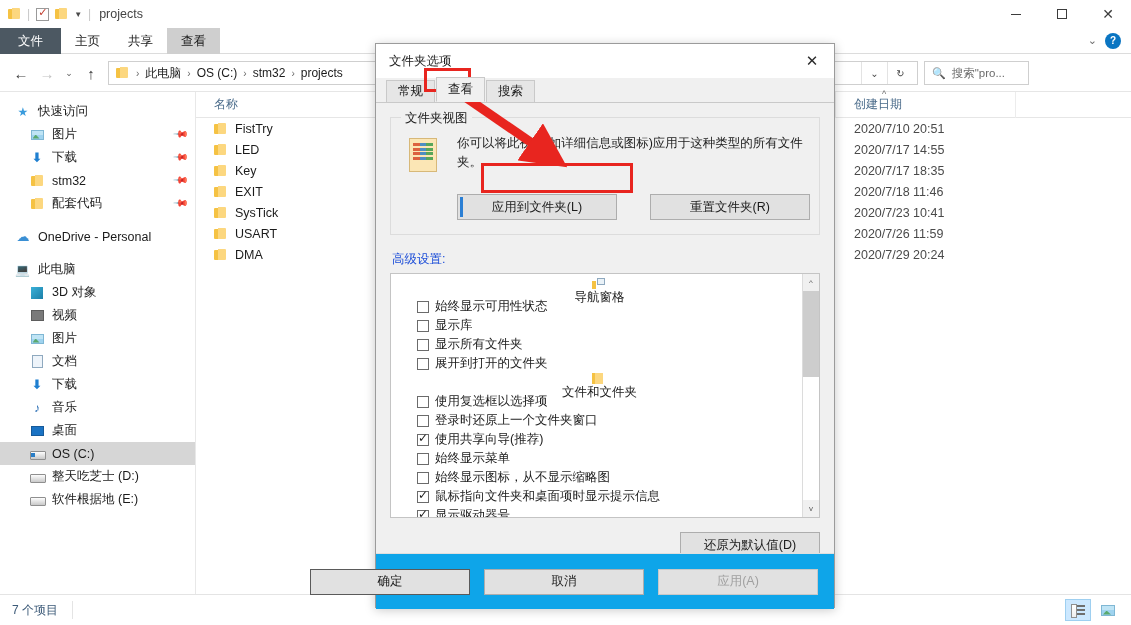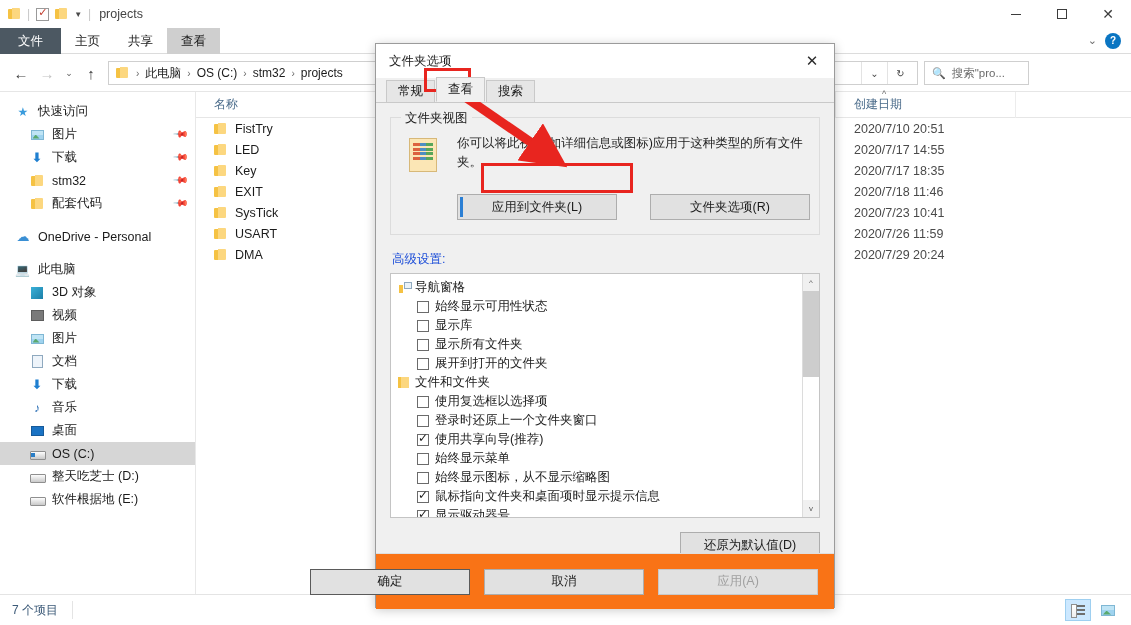--- a/index.html
+++ b/index.html
@@ -202,21 +202,21 @@
   .btn.focusbar { position:relative; }
   .btn.focusbar::before{content:"";position:absolute;left:2px;top:2px;bottom:2px;width:3px;
         background:#2b7fd4;}
   .btn.disabled { color:#a0a0a0; background:#e1e1e1; border-color:#c8c8c8; }
 
   .adv-label { margin:16px 0 5px 16px; font-size:12.5px; color:#1d4ed8; }
   .adv-box { margin:0 14px; height:245px; background:#fff; border:1px solid #c4c4c4;
              display:flex; position:relative; overflow:hidden;}
   .adv-list { flex:1; padding:4px 0 0 4px; overflow:hidden; }
   .adv-item { height:19px; display:flex; align-items:center; font-size:12.5px; color:#1b1b1b; }
-  .adv-item.group-head { padding-left:2px; }
+  .adv-item.group-head { padding-left:2px;flex-direction:column; }
   .adv-item.child { padding-left:22px; }
   .ghead-ico { width:14px; margin-right:4px; display:flex; justify-content:center; }
   .g-nav { width:11px;height:11px; position:relative; }
   .g-nav::before{content:"";position:absolute;left:0;top:3px;width:4px;height:8px;background:#f5c243;}
   .g-nav::after{content:"";position:absolute;left:5px;top:0;width:6px;height:5px;
       border:1px solid #8fa9bf;background:#eaf2f8;}
   .g-fold { width:12px;height:11px; position:relative; }
   .g-fold::before{content:"";position:absolute;left:0;top:0;width:4px;height:11px;background:#f5c243;}
   .g-fold::after{content:"";position:absolute;left:3px;top:0;width:8px;height:11px;background:#fcd77f;}
   .cb { width:12px;height:12px;border:1px solid #6b6b6b; background:#fff; margin-right:6px;
@@ -227,21 +227,21 @@
                 display:flex; flex-direction:column; align-items:center; }
   .sc-arrow { height:17px; width:17px; display:flex;align-items:center;justify-content:center;
               font-size:8px; color:#5a5a5a; }
   .sc-track { flex:1; width:17px; background:#fff; position:relative; }
   .sc-thumb { position:absolute; left:0; top:0; width:17px; height:86px; background:#cdcdcd; }
 
   .restore-row { display:flex; justify-content:flex-end; padding:14px 14px 0 0; }
   .btn-restore { height:26px; min-width:140px; padding:0 12px; }
 
   .dlg-footer { position:absolute; left:0; bottom:0; width:100%; height:56px;
-                background:#f97316; border-top:1px solid #dfdfdf;
+                background:#0ea5e9; border-top:1px solid #dfdfdf;
                 display:flex; align-items:center; justify-content:flex-end;
                 gap:14px; padding-right:16px; }
   .btn-f { height:26px; width:88px; }
 
   
   .anno { position:absolute; pointer-events:none; }
   .hl-rect { border:3px solid #e8251f; }
   .ann-svg { position:absolute; left:0; top:0; width:1131px; height:625px; pointer-events:none; }
 </style>
 </head>
@@ -542,21 +542,21 @@
         <div class="fv-row">
           <div class="fv-icon">
             <span class="sheet"></span>
               <span class="grid"></span>
               <span class="lines"></span>
           </div>
           <div class="fv-text">你可以将此视图(如详细信息或图标)应用于这种类型的所有文件夹。</div>
         </div>
         <div class="fv-btns">
           <div class="btn focusbar">应用到文件夹(L)</div>
-          <div class="btn">文件夹选项(R)</div>
+          <div class="btn">重置文件夹(R)</div>
         </div>
       </div>
 
       <div class="adv-label">高级设置:</div>
 
       <div class="adv-box">
         <div class="adv-list">
 
           <div class="adv-item group-head">
             <span class="ghead-ico">

